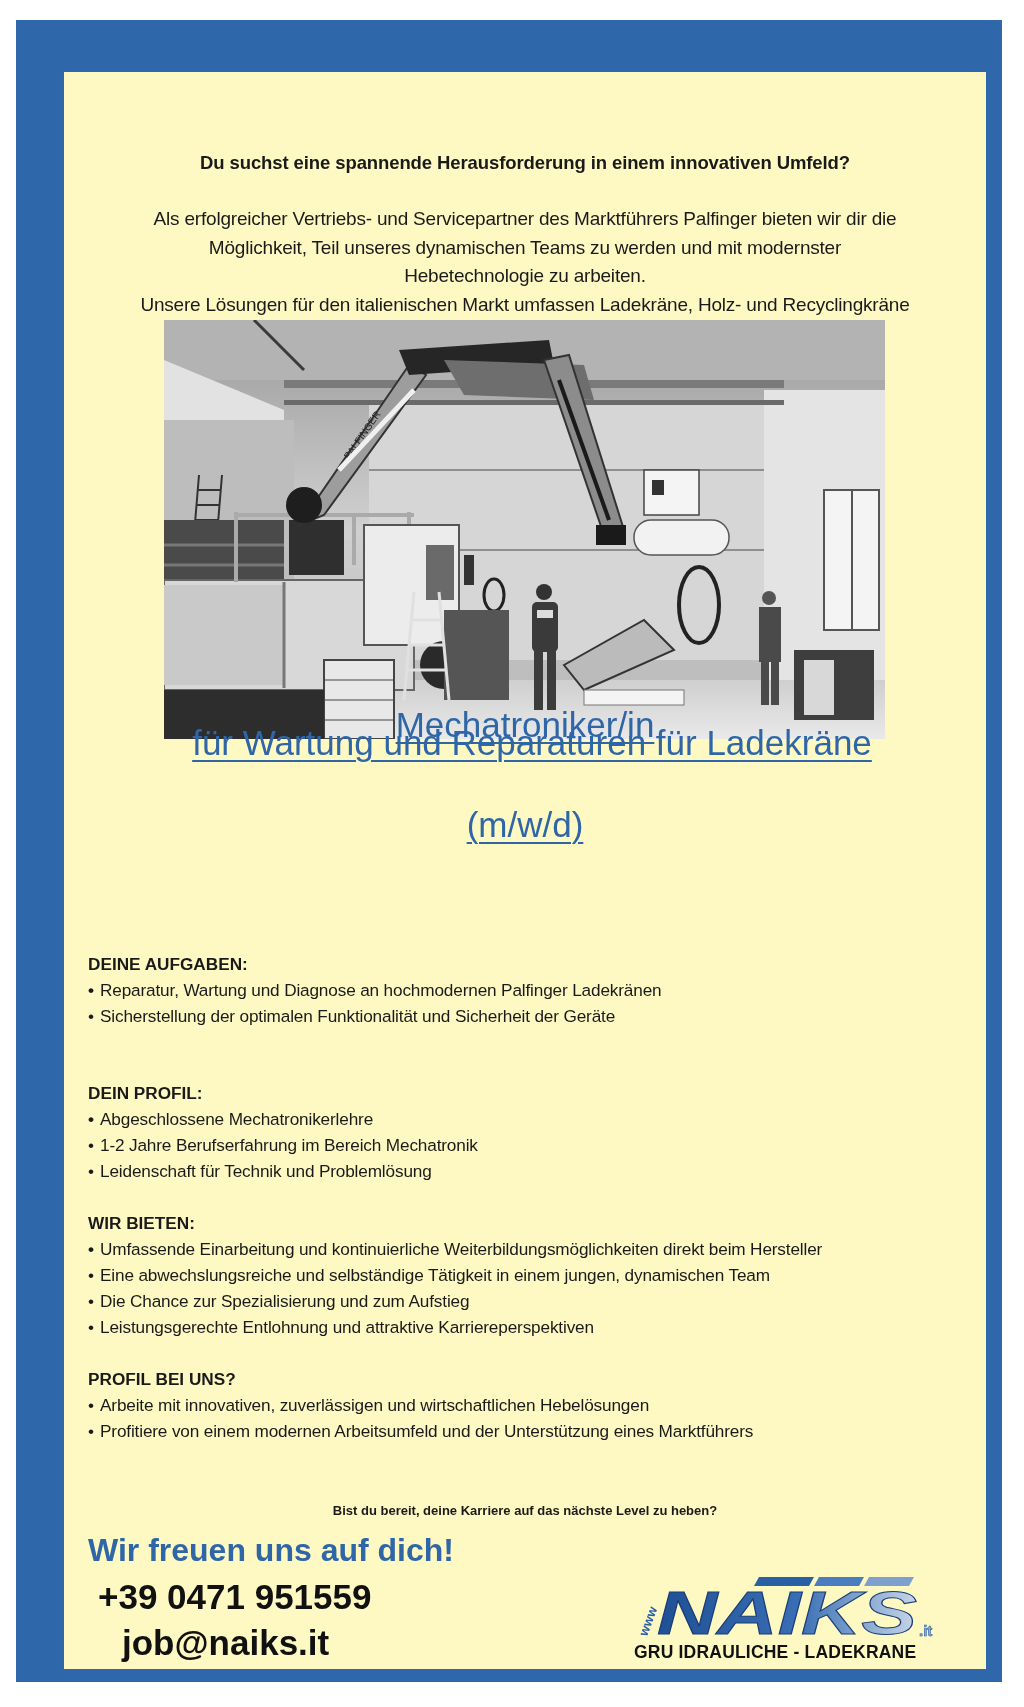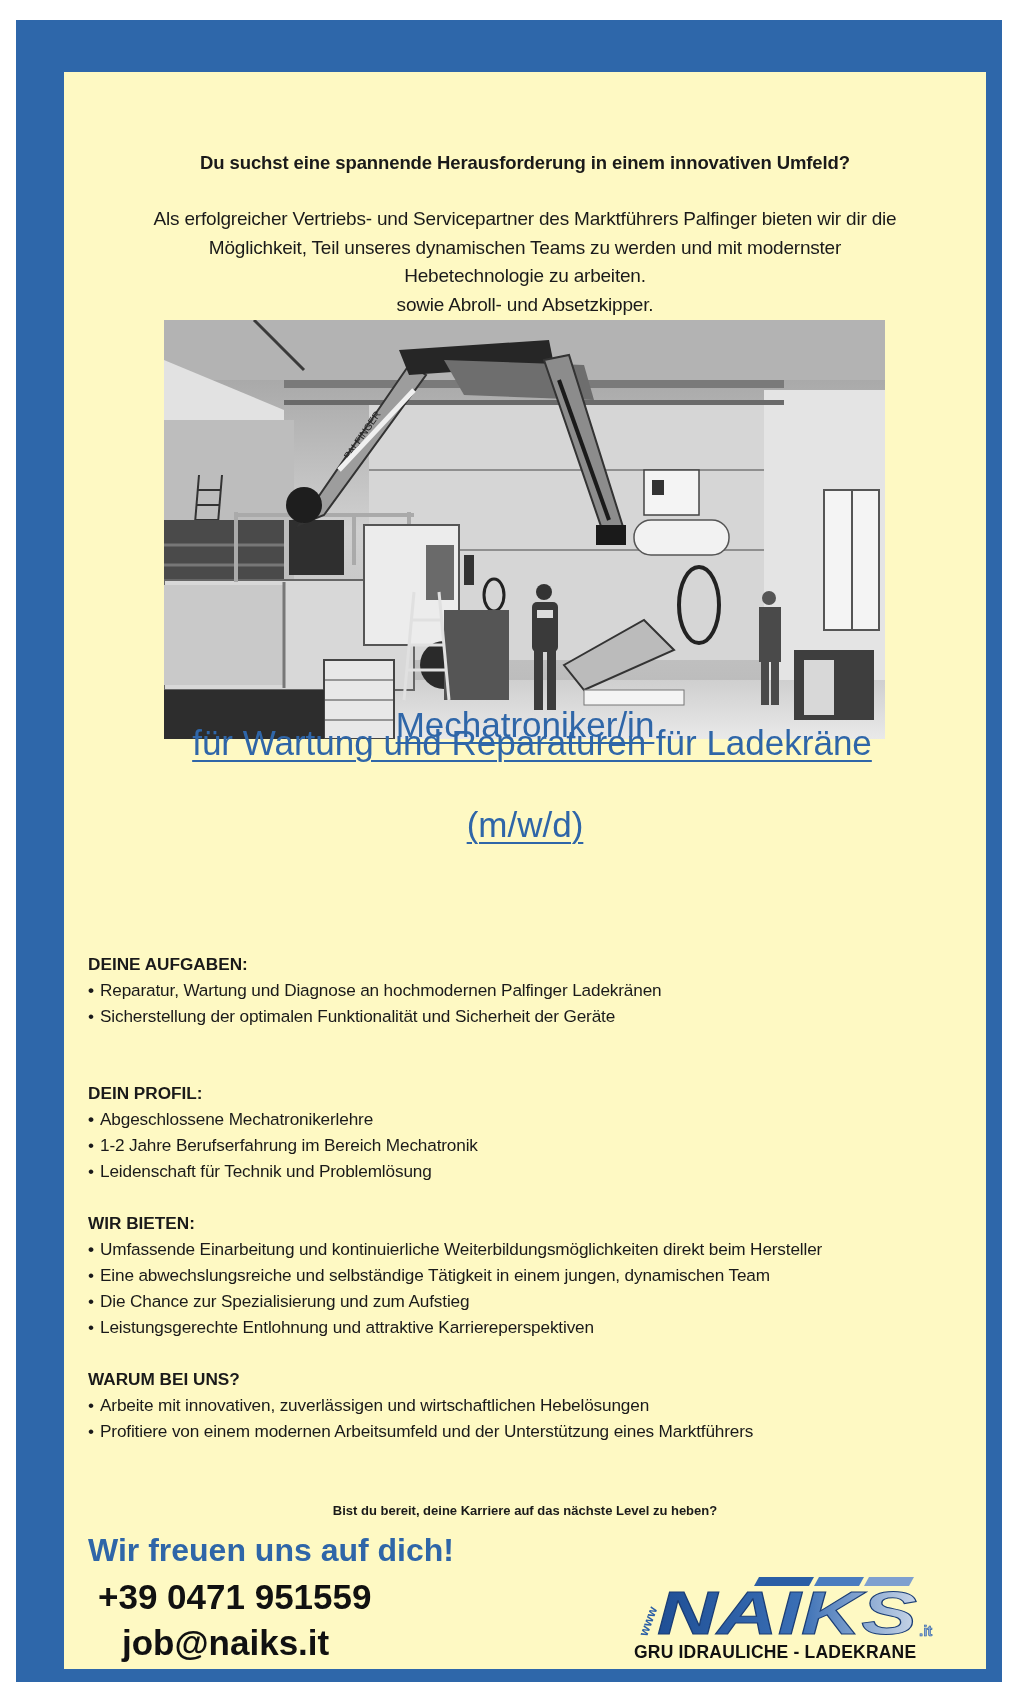--- a/index.html
+++ b/index.html
@@ -39,20 +39,21 @@
 
 <div class="frame">
   <div class="sheet">
 
     <div class="abs center headline">Du suchst eine spannende Herausforderung in einem innovativen Umfeld?</div>
 
     <div class="abs center intro">
       <span>Als erfolgreicher Vertriebs- und Servicepartner des Marktführers Palfinger bieten wir dir die</span>
       <span>Möglichkeit, Teil unseres dynamischen Teams zu werden und mit modernster</span>
       <span>Hebetechnologie zu arbeiten.</span>
+      <span>Unsere Lösungen für den italienischen Markt umfassen Ladekräne, Holz- und Recyclingkräne</span>
       <span>sowie Abroll- und Absetzkipper.</span>
     </div>
 
     <div class="abs photo">
       <svg width="721" height="419" viewBox="0 0 721 419" xmlns="http://www.w3.org/2000/svg">
         <defs>
           <linearGradient id="wall" x1="0" y1="0" x2="0" y2="1">
             <stop offset="0" stop-color="#9a9a9a"></stop>
             <stop offset="0.5" stop-color="#d0d0d0"></stop>
             <stop offset="1" stop-color="#b5b5b5"></stop>
@@ -184,21 +185,21 @@
 
     <div class="abs section" style="top:1138px;">
       <span class="sec-h">WIR BIETEN:</span>
       <span class="item first"><span class="bul">•</span><span>Umfassende Einarbeitung und kontinuierliche Weiterbildungsmöglichkeiten direkt beim Hersteller</span></span>
       <span class="item"><span class="bul">•</span><span>Eine abwechslungsreiche und selbständige Tätigkeit in einem jungen, dynamischen Team</span></span>
       <span class="item"><span class="bul">•</span><span>Die Chance zur Spezialisierung und zum Aufstieg</span></span>
       <span class="item"><span class="bul">•</span><span>Leistungsgerechte Entlohnung und attraktive Karriereperspektiven</span></span>
     </div>
 
     <div class="abs section" style="top:1294px;">
-      <span class="sec-h">WARUM BEI UNS?</span>
+      <span class="sec-h">PROFIL BEI UNS?</span>
       <span class="item"><span class="bul">•</span><span>Arbeite mit innovativen, zuverlässigen und wirtschaftlichen Hebelösungen</span></span>
       <span class="item"><span class="bul">•</span><span>Profitiere von einem modernen Arbeitsumfeld und der Unterstützung eines Marktführers</span></span>
     </div>
 
     <div class="abs center cta">Bist du bereit, deine Karriere auf das nächste Level zu heben?</div>
 
     <div class="abs welcome">Wir freuen uns auf dich!</div>
     <div class="abs phone">+39 0471 951559</div>
     <div class="abs email">job@naiks.it</div>
 

